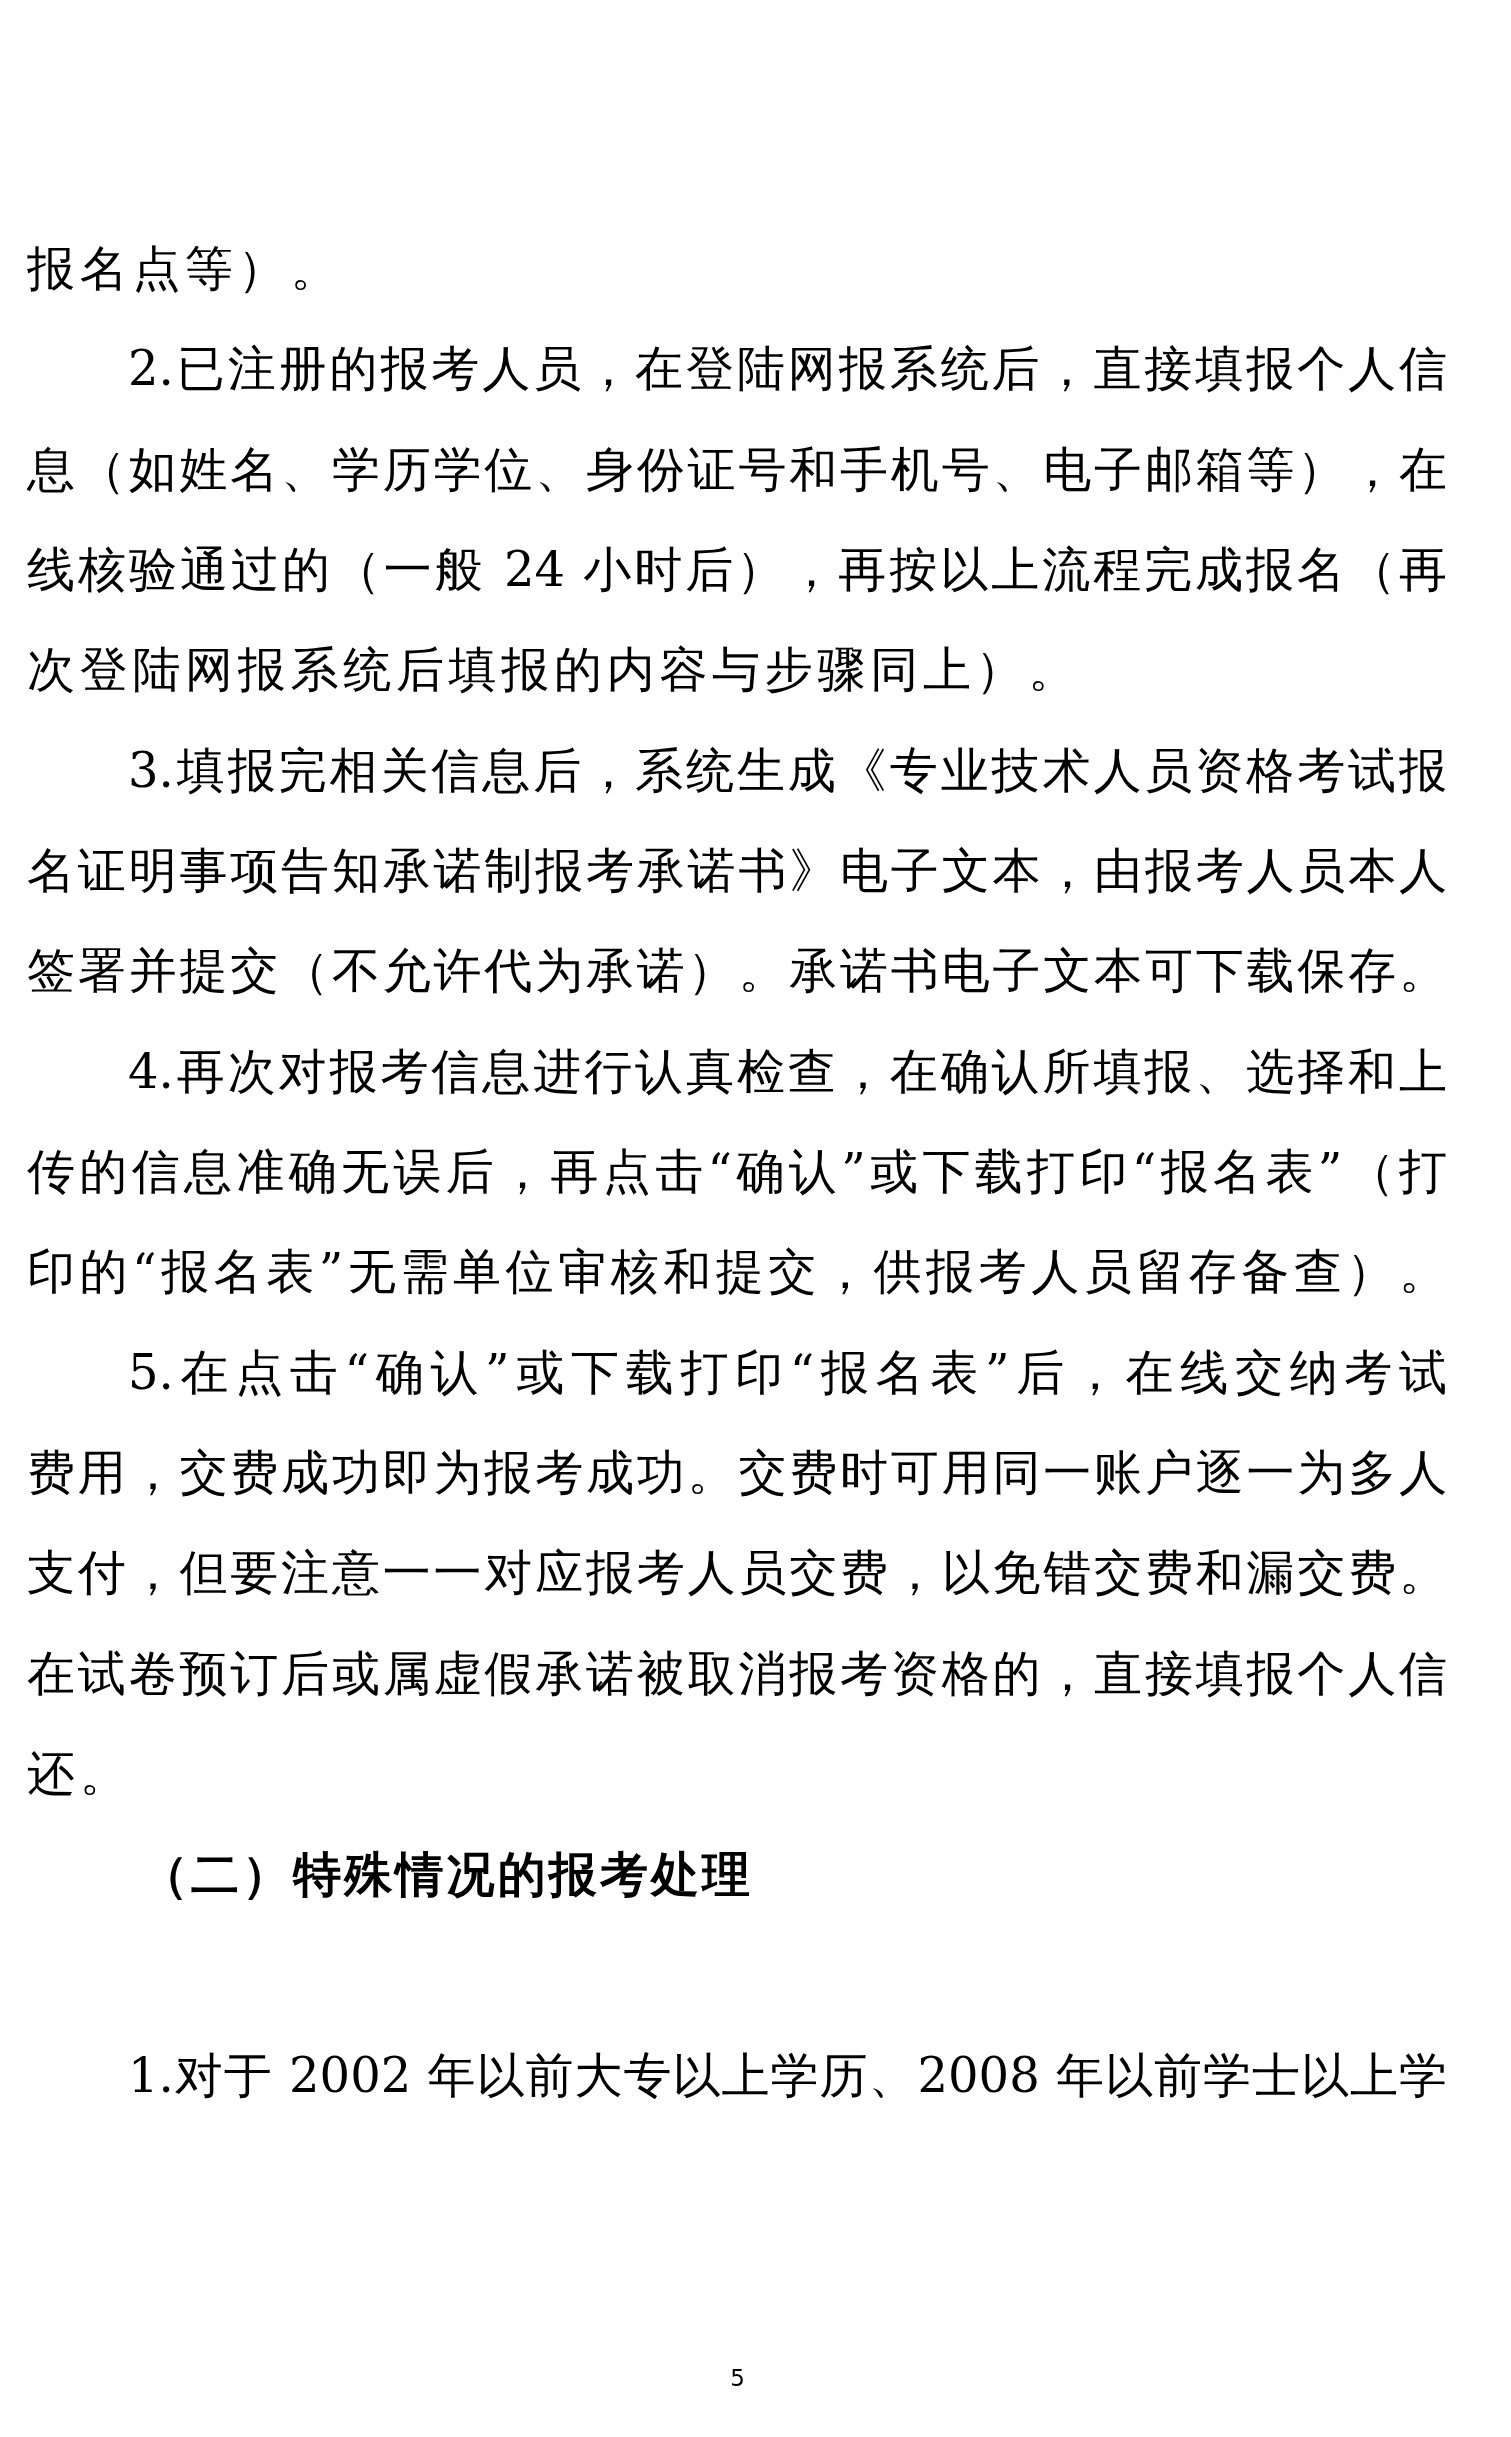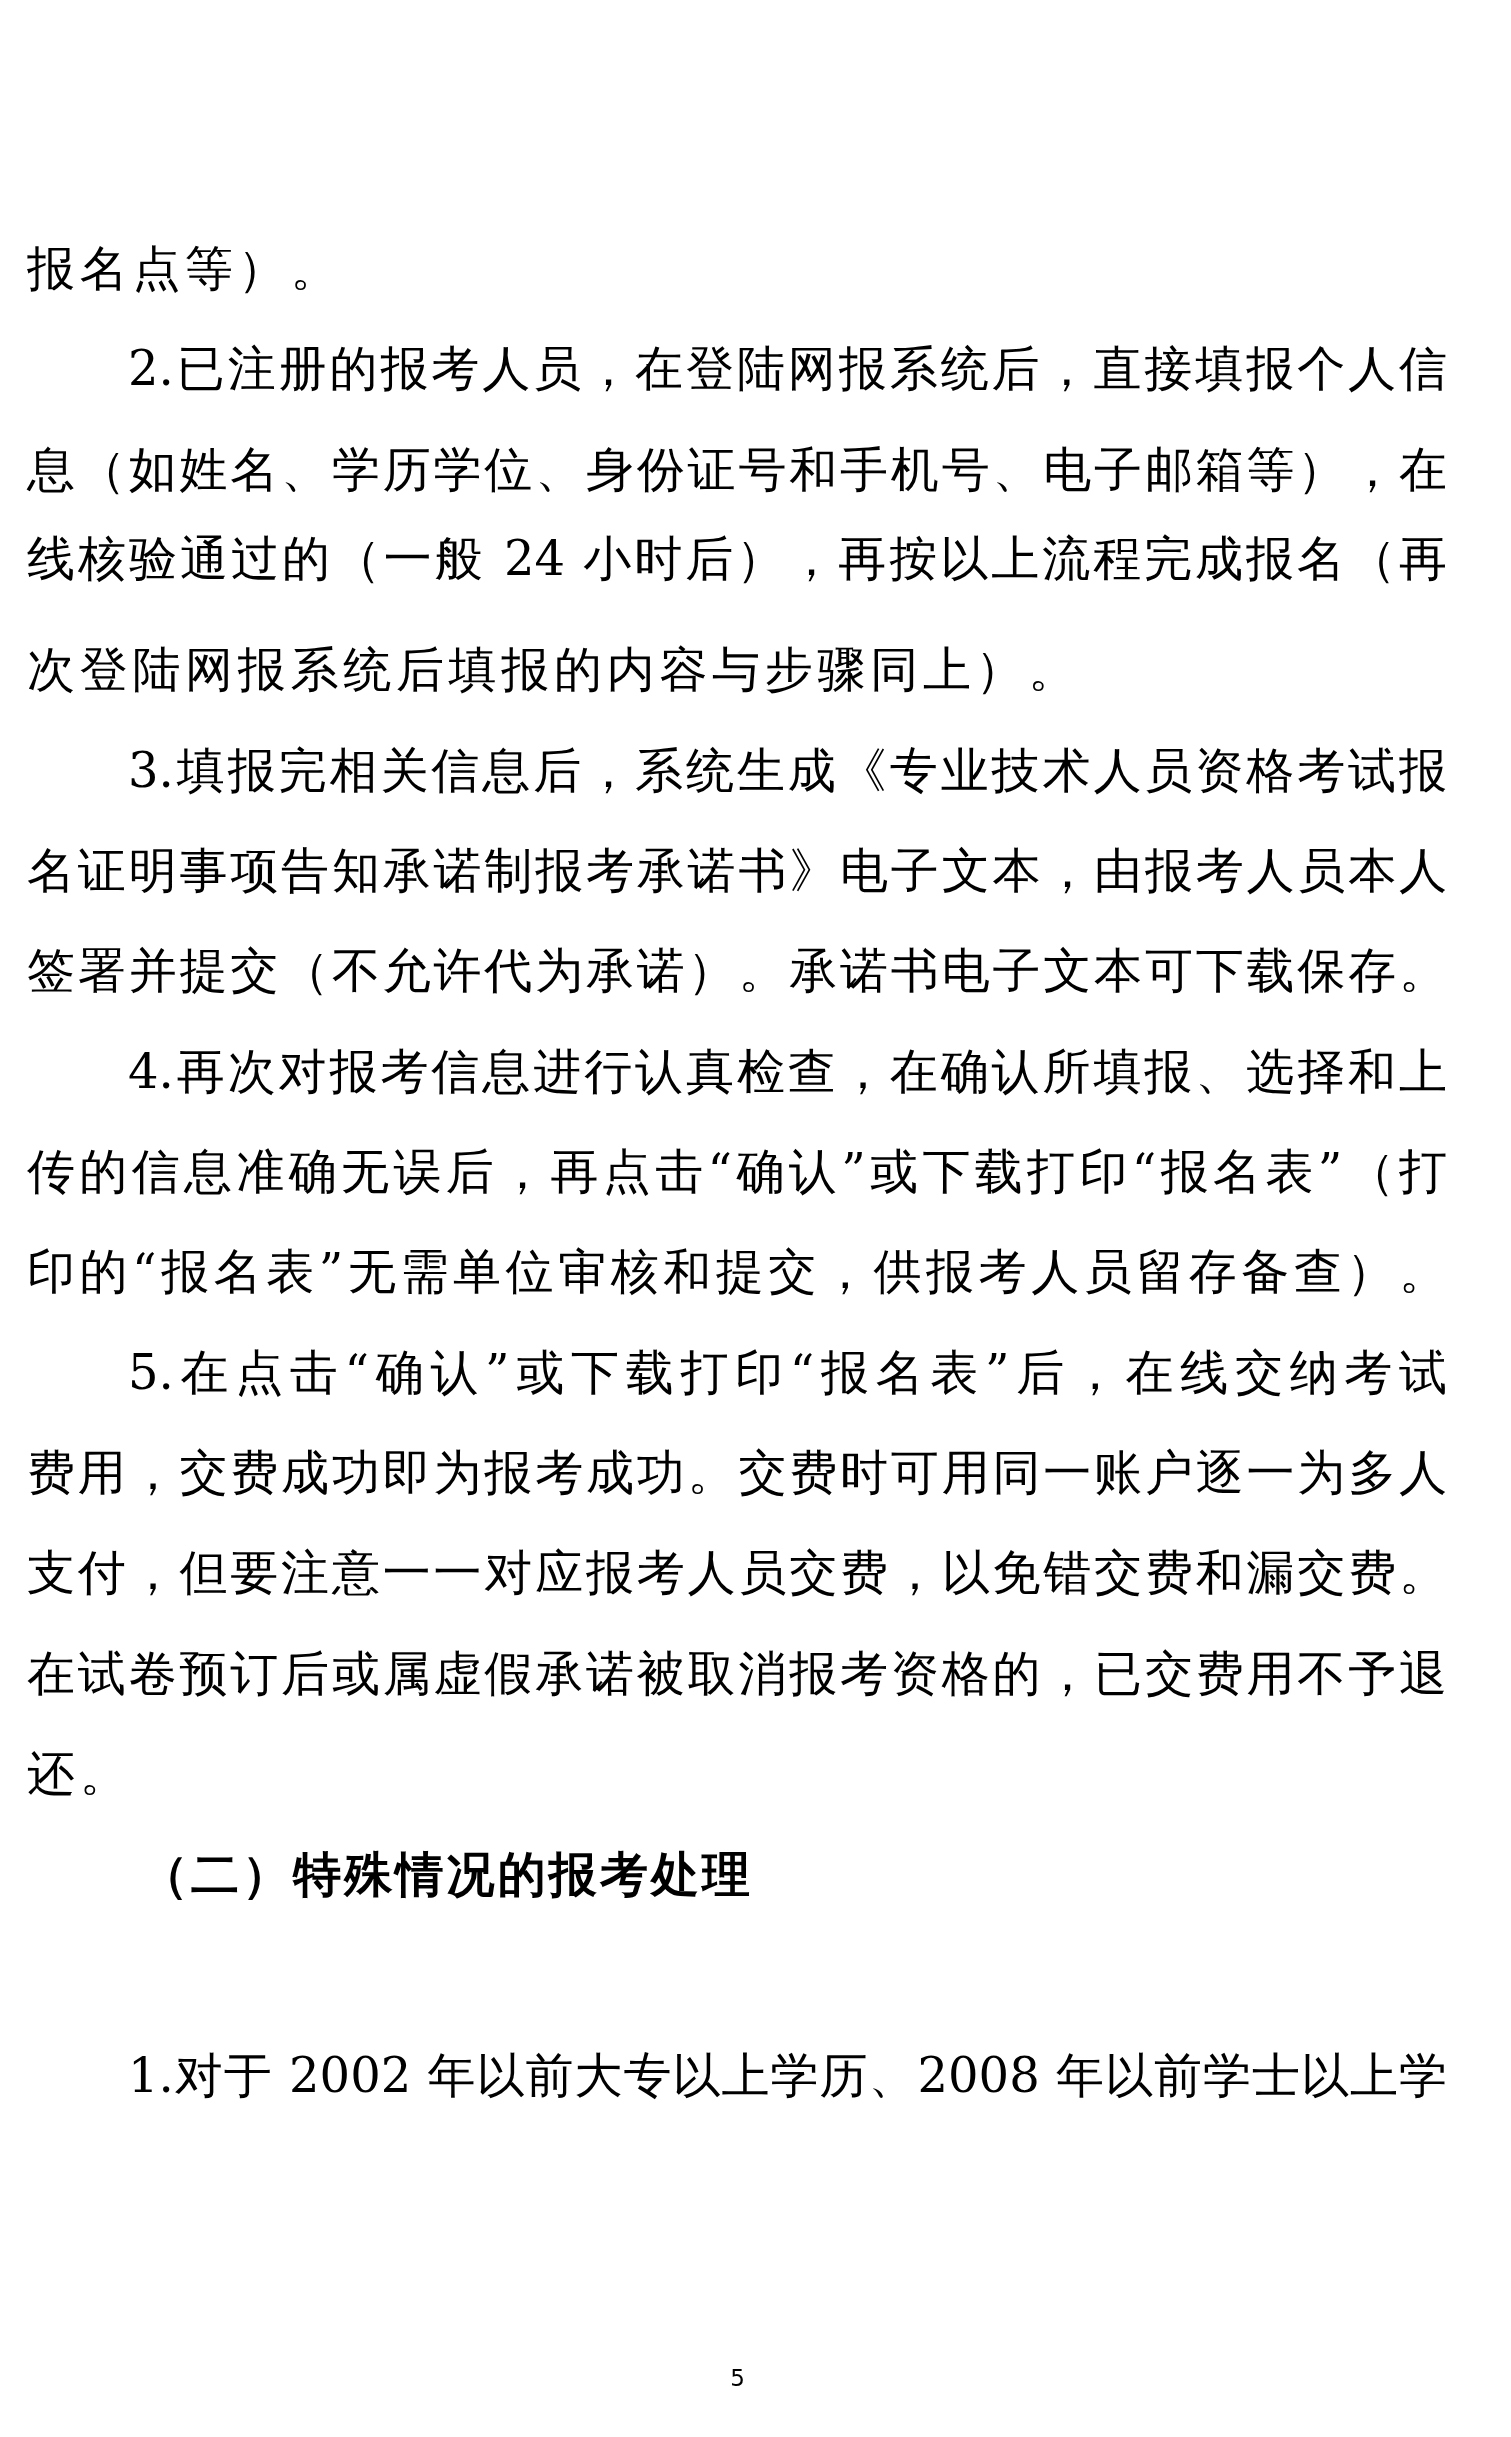--- a/index.html
+++ b/index.html
@@ -16,31 +16,31 @@
   .pagenum { position:absolute; left:722px; top:2363px; width:31px; text-align:center;
              font-family:"DejaVu Sans", "Liberation Sans", sans-serif; font-size:23px; line-height:31px; }
 </style>
 </head>
 <body>
 
 <div class="page">
   <div class="line short" style="top:237px">报名点等）。</div>
   <div class="line indent" style="top:337px">2.已注册的报考人员，在登陆网报系统后，直接填报个人信</div>
   <div class="line" style="top:438px">息（如姓名、学历学位、身份证号和手机号、电子邮箱等），在</div>
-  <div class="line" style="top:527px">线核验通过的（一般 24 小时后），再按以上流程完成报名（再</div>
+  <div class="line" style="top:538px">线核验通过的（一般 24 小时后），再按以上流程完成报名（再</div>
   <div class="line short" style="top:638px">次登陆网报系统后填报的内容与步骤同上）。</div>
   <div class="line indent" style="top:739px">3.填报完相关信息后，系统生成《专业技术人员资格考试报</div>
   <div class="line" style="top:839px">名证明事项告知承诺制报考承诺书》电子文本，由报考人员本人</div>
   <div class="line" style="top:939px">签署并提交（不允许代为承诺）。承诺书电子文本可下载保存。</div>
   <div class="line indent" style="top:1040px">4.再次对报考信息进行认真检查，在确认所填报、选择和上</div>
   <div class="line" style="top:1140px">传的信息准确无误后，再点击“确认”或下载打印“报名表”（打</div>
   <div class="line" style="top:1240px">印的“报名表”无需单位审核和提交，供报考人员留存备查）。</div>
   <div class="line indent" style="top:1341px">5.在点击“确认”或下载打印“报名表”后，在线交纳考试</div>
   <div class="line" style="top:1441px">费用，交费成功即为报考成功。交费时可用同一账户逐一为多人</div>
   <div class="line" style="top:1541px">支付，但要注意一一对应报考人员交费，以免错交费和漏交费。</div>
-  <div class="line" style="top:1642px">在试卷预订后或属虚假承诺被取消报考资格的，已交费用不予退</div>
+  <div class="line" style="top:1642px">在试卷预订后或属虚假承诺被取消报考资格的，直接填报个人信</div>
   <div class="line short" style="top:1742px">还。</div>
   <div class="line heading" style="top:1843px">（二）特殊情况的报考处理</div>
   <div class="line indent" style="top:2044px">1.对于 2002 年以前大专以上学历、2008 年以前学士以上学</div>
 
   <div class="pagenum">5</div>
 </div>
 
 
 </body></html>

